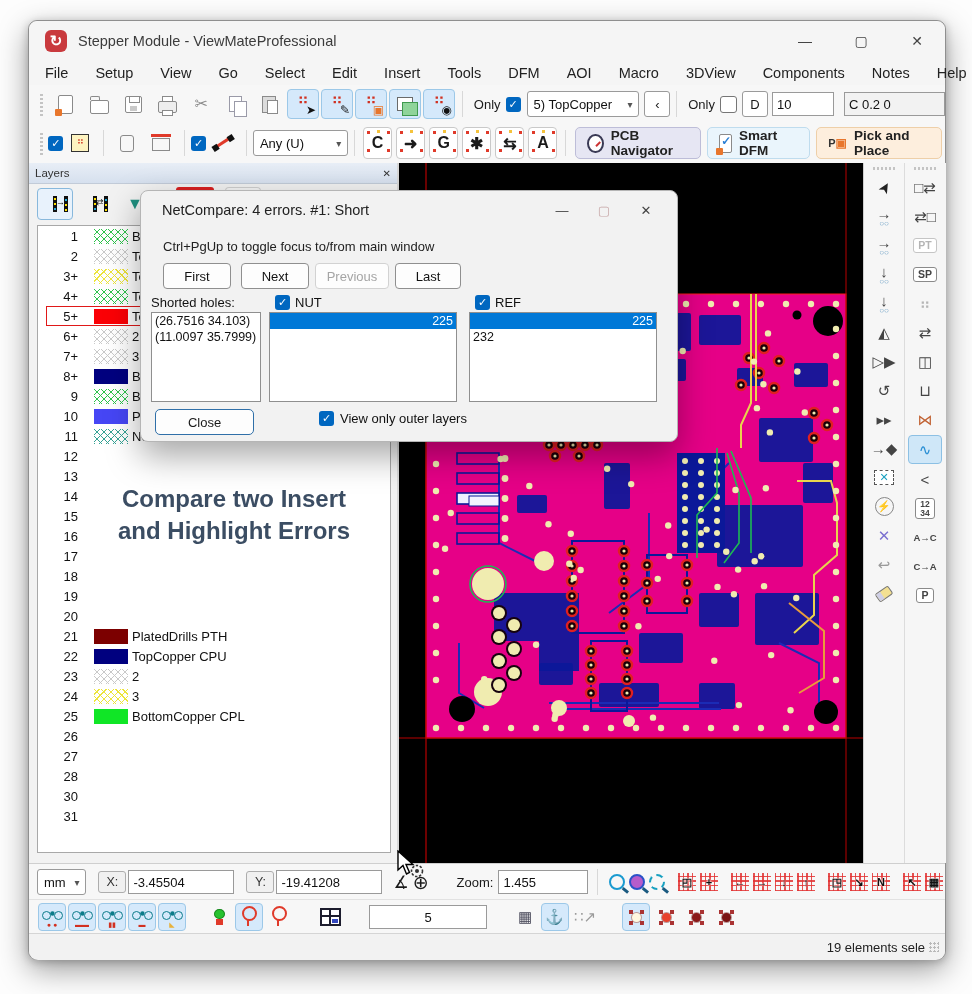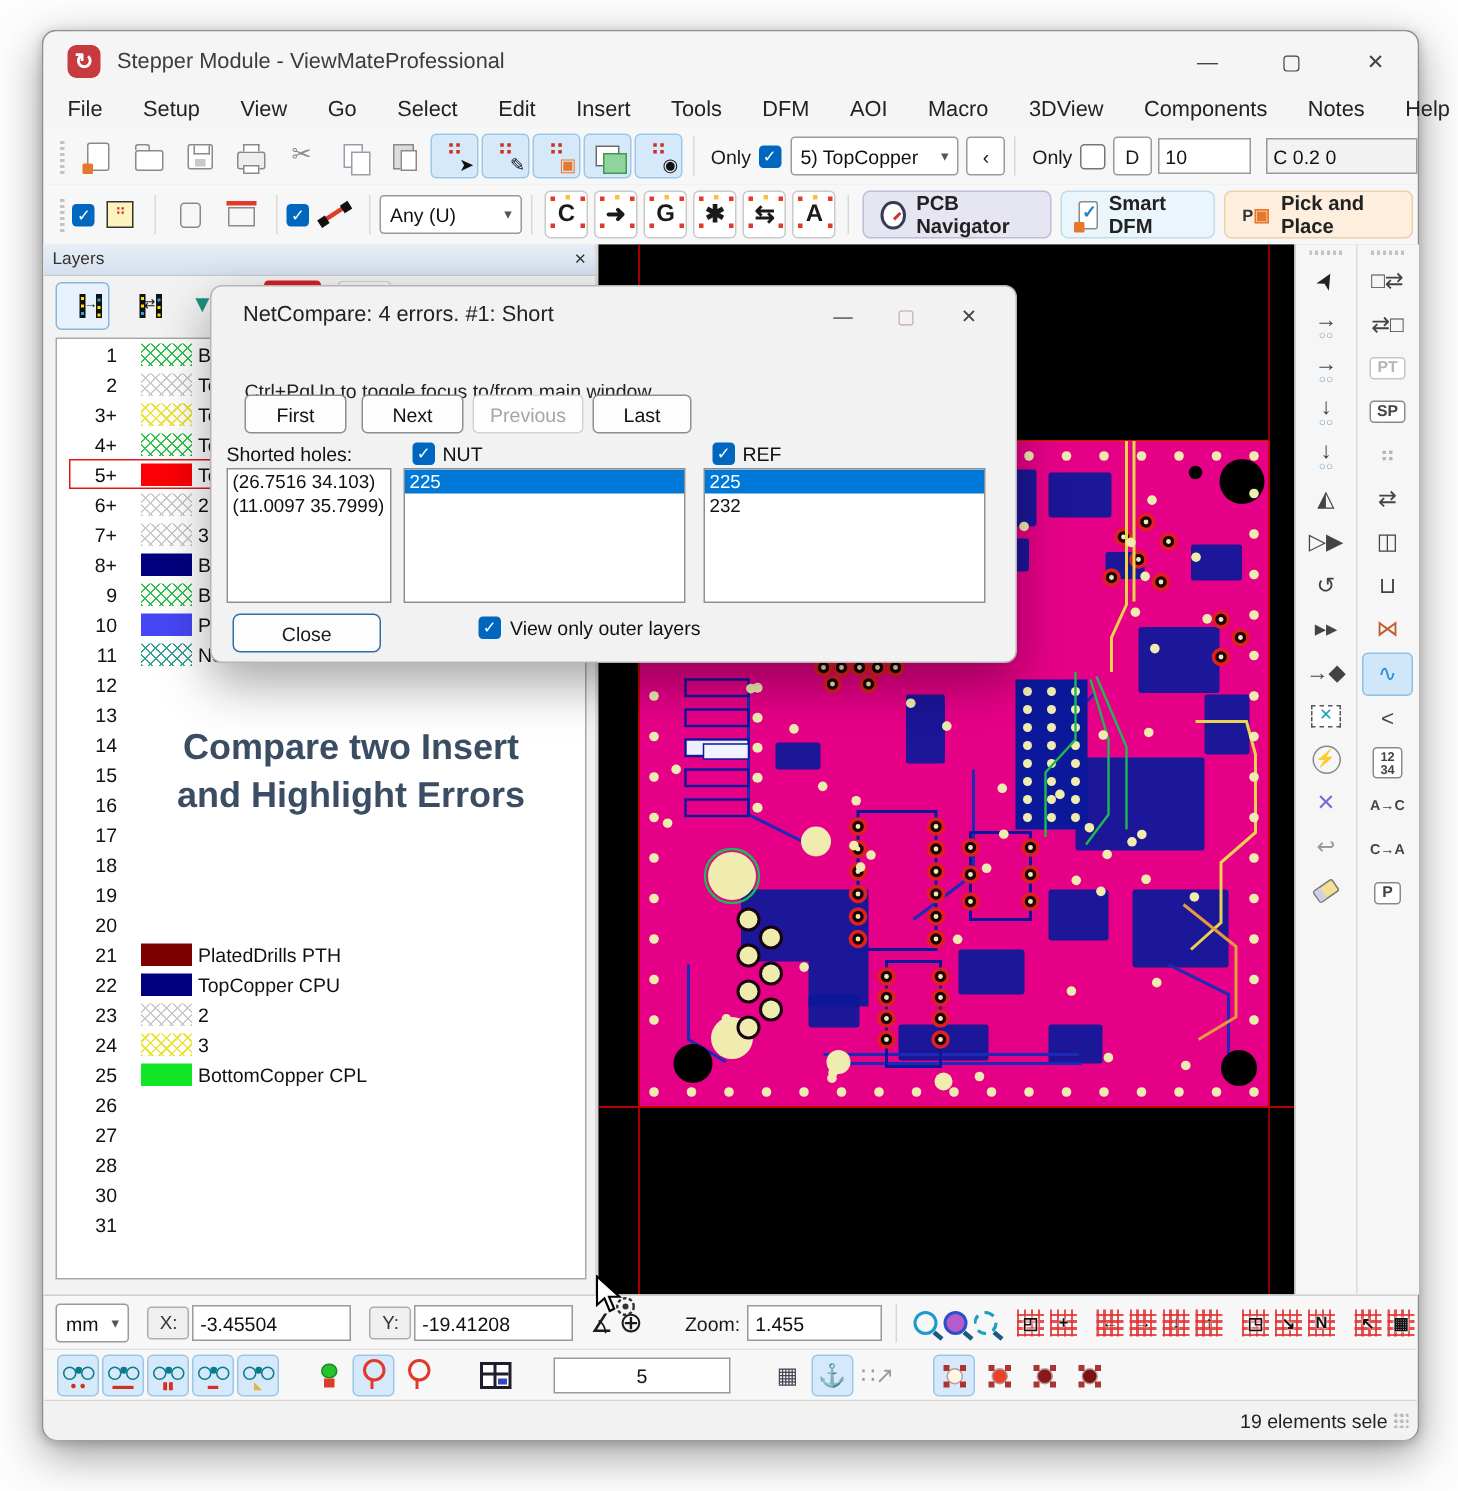--- a/index.html
+++ b/index.html
@@ -180,28 +180,28 @@
      radial-gradient(circle at 1.5px 1.5px,#b9b9b9 1.2px,transparent 1.3px) 0 0/4px 4px;}
   #sel-text{margin-left:auto;font-size:13px;color:#222;padding-right:4px;}
   
   #dialog{position:absolute;left:140px;top:190px;width:536px;height:250px;background:#f2f2f2;border:1px solid #b5b5b5;
           border-radius:8px;box-shadow:0 14px 34px rgba(0,0,0,.35);z-index:50;}
   #dlg-title{position:absolute;left:0;top:0;right:0;height:38px;display:flex;align-items:center;padding-left:21px;
              font-size:14.5px;color:#222;}
   #dlg-controls{position:absolute;right:10px;top:0;height:38px;display:flex;align-items:center;}
   .dwc{width:42px;text-align:center;font-size:13px;color:#444;}
   .dwc.dim{color:#c7a7a7;}
-  #dlg-hint{position:absolute;left:22px;top:48px;font-size:13px;color:#222;margin-top:14px;}
+  #dlg-hint{position:absolute;left:22px;top:48px;font-size:13px;color:#222;}
   .dbtn{position:absolute;top:72px;height:24px;background:#fdfdfd;border:1px solid #8f8f8f;border-radius:4px;
         font-size:13px;display:flex;align-items:center;justify-content:center;color:#111;}
   .dbtn.disabled{color:#a5a5a5;border-color:#d2d2d2;}
   .dlg-lbl{position:absolute;top:104px;font-size:13px;color:#111;display:flex;align-items:center;gap:5px;}
   .dlist{position:absolute;top:121px;height:88px;background:#fff;border:1px solid #8f8f8f;overflow:hidden;}
   .ditem{font-size:12.5px;padding:1px 3px;color:#111;white-space:nowrap;}
-  .ditem.sel{background:#0078d7;color:#fff;}
+  .ditem.sel{background:#0078d7;color:#fff;text-align:right;}
   #dlg-close{position:absolute;left:14px;top:218px;width:97px;height:24px;background:#fdfdfd;border:1.4px solid #2f6fa8;
              border-radius:5px;font-size:13px;display:flex;align-items:center;justify-content:center;}
   #dlg-outer{position:absolute;left:178px;top:220px;display:flex;align-items:center;gap:6px;font-size:13px;color:#111;}
   
   #cursor{position:absolute;left:396px;top:850px;z-index:60;}
 </style>
 </head>
 <body>
 <div id="stage">
 

